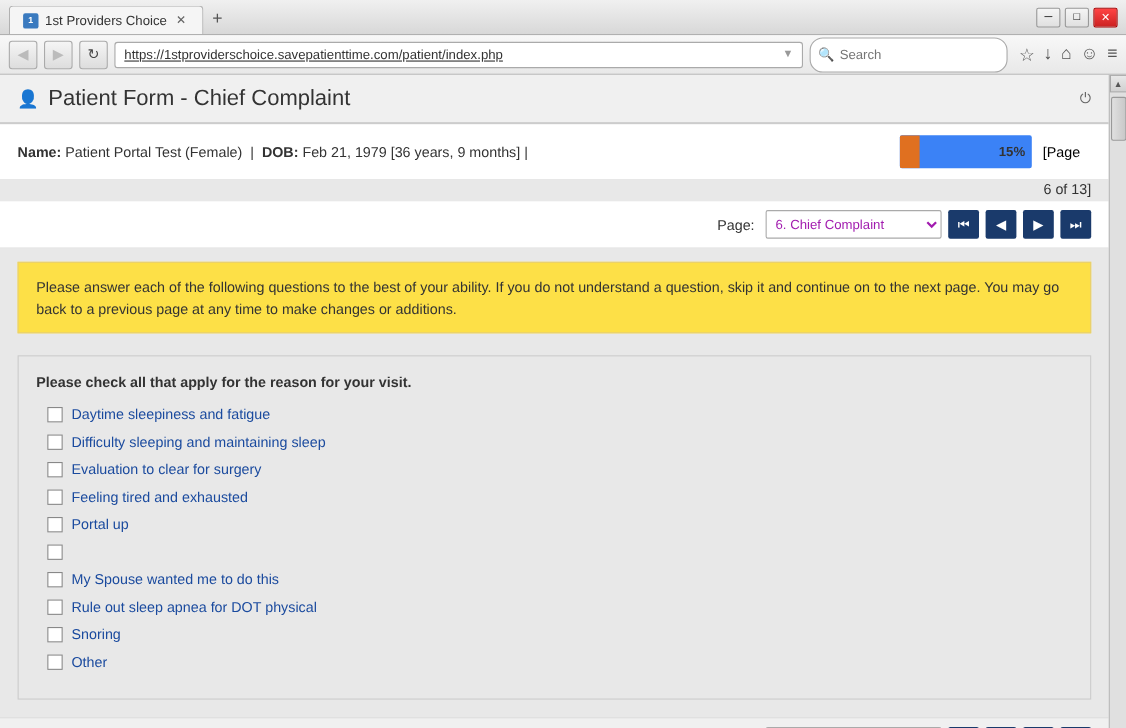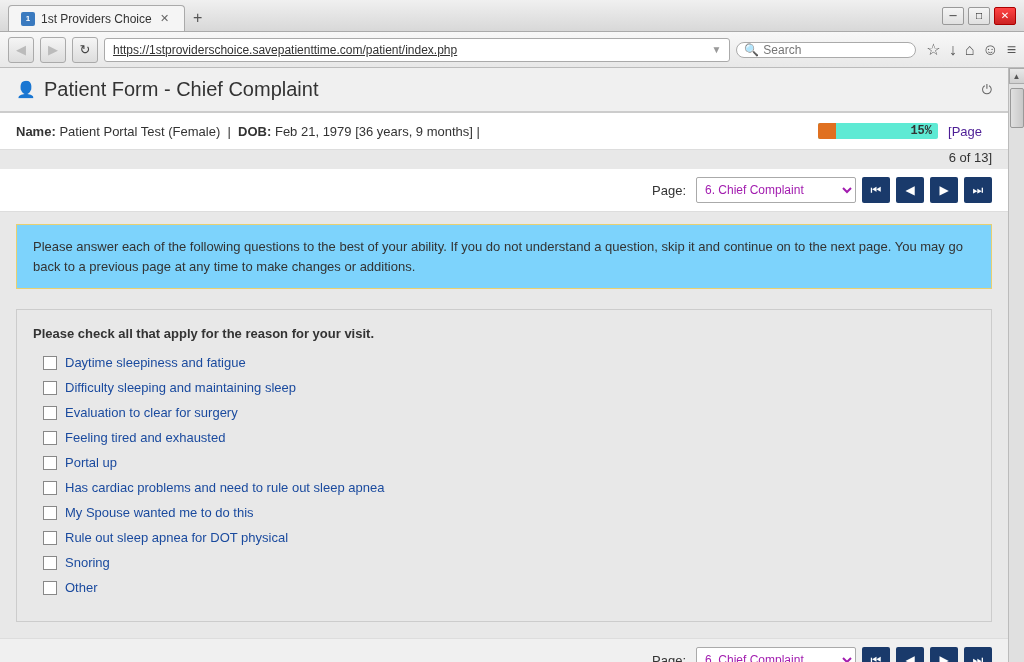--- a/index.html
+++ b/index.html
@@ -80,21 +80,21 @@
     .url-bar {
       flex: 1; height: 24px; border: 1px solid #aaa; border-radius: 3px;
       padding: 0 8px; font-size: 12px; background: white; color: #333;
       display: flex; align-items: center;
     }
     .url-text { flex: 1; font-size: 12px; color: #333; text-decoration: underline; }
     .url-dropdown { color: #999; font-size: 10px; margin-left: 4px; }
     .search-container { position: relative; width: 180px; }
     .search-icon-nav { position: absolute; left: 8px; top: 50%; transform: translateY(-50%); color: #666; font-size: 12px; }
     .search-input-nav {
-      width: 100%; height: 16px; border: 1px solid #aaa; border-radius: 12px;
+      width: 100%; height: 32px; border: 1px solid #aaa; border-radius: 12px;
       padding: 0 10px 0 26px; font-size: 12px; background: white; outline: none;
     }
     .nav-icons { display: flex; gap: 8px; align-items: center; margin-left: 4px; }
     .nav-icon { color: #555; font-size: 16px; cursor: pointer; }
 
     
     .page-header {
       background: #f0f0f0;
       border-bottom: 2px solid #ccc;
       padding: 10px 16px;
@@ -118,42 +118,41 @@
     .patient-info-text { color: #333; font-size: 13px; }
     .patient-info-text strong { font-weight: bold; }
     .progress-section {
       margin-left: auto;
       display: flex;
       align-items: center;
       gap: 10px;
     }
     .progress-bar-container {
       width: 120px;
-      height: 16px;
-      background: #5eead4;
+      height: 30px;
+      background: #3b82f6;
       border-radius: 2px;
       overflow: hidden;
       position: relative;
-      font-family: Liberation Mono, monospace;
     }
     .progress-bar-fill {
       height: 100%;
       background: #e07020;
       width: 15%;
     }
     .progress-text {
       position: absolute;
       right: 6px;
       top: 50%;
       transform: translateY(-50%);
       font-size: 12px;
       color: #333;
       font-weight: bold;
     }
-    .page-indicator { font-size: 13px; color: #4c1d95; }
+    .page-indicator { font-size: 13px; color: #000000; }
 
     
     .page-nav-row {
       padding: 8px 16px;
       display: flex;
       align-items: center;
       justify-content: flex-end;
       gap: 6px;
       background: white;
       border-bottom: 1px solid #ddd;
@@ -175,21 +174,21 @@
       border: none;
       border-radius: 2px;
       cursor: pointer;
       display: flex; align-items: center; justify-content: center;
       color: white; font-size: 12px;
     }
 
     
     .info-box {
       margin: 12px 16px;
-      background: #7dd3fc;
+      background: #fde047;
       border: 1px solid #e8d070;
       padding: 12px 16px;
       font-size: 13px;
       color: #333;
       line-height: 1.5;
     }
 
     
     .questions-section {
       margin: 8px 16px 16px;
@@ -392,21 +391,20 @@
         <div class="checkbox-item">
           <span class="checkbox-custom"></span>
           <span class="checkbox-label">Feeling tired and exhausted</span>
         </div>
         <div class="checkbox-item">
           <span class="checkbox-custom"></span>
           <span class="checkbox-label">Portal up</span>
         </div>
         <div class="checkbox-item">
           <span class="checkbox-custom"></span>
-          <span class="checkbox-label">Has cardiac problems and need to rule out sleep apnea</span>
         </div>
         <div class="checkbox-item">
           <span class="checkbox-custom"></span>
           <span class="checkbox-label">My Spouse wanted me to do this</span>
         </div>
         <div class="checkbox-item">
           <span class="checkbox-custom"></span>
           <span class="checkbox-label">Rule out sleep apnea for DOT physical</span>
         </div>
         <div class="checkbox-item">

